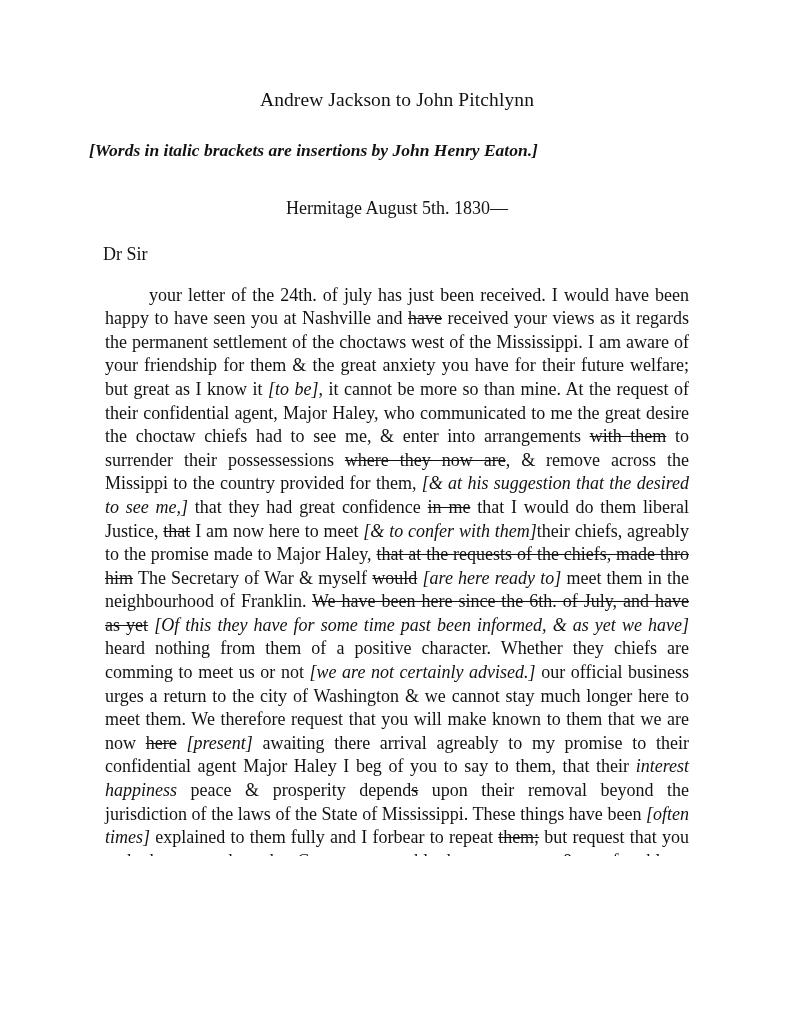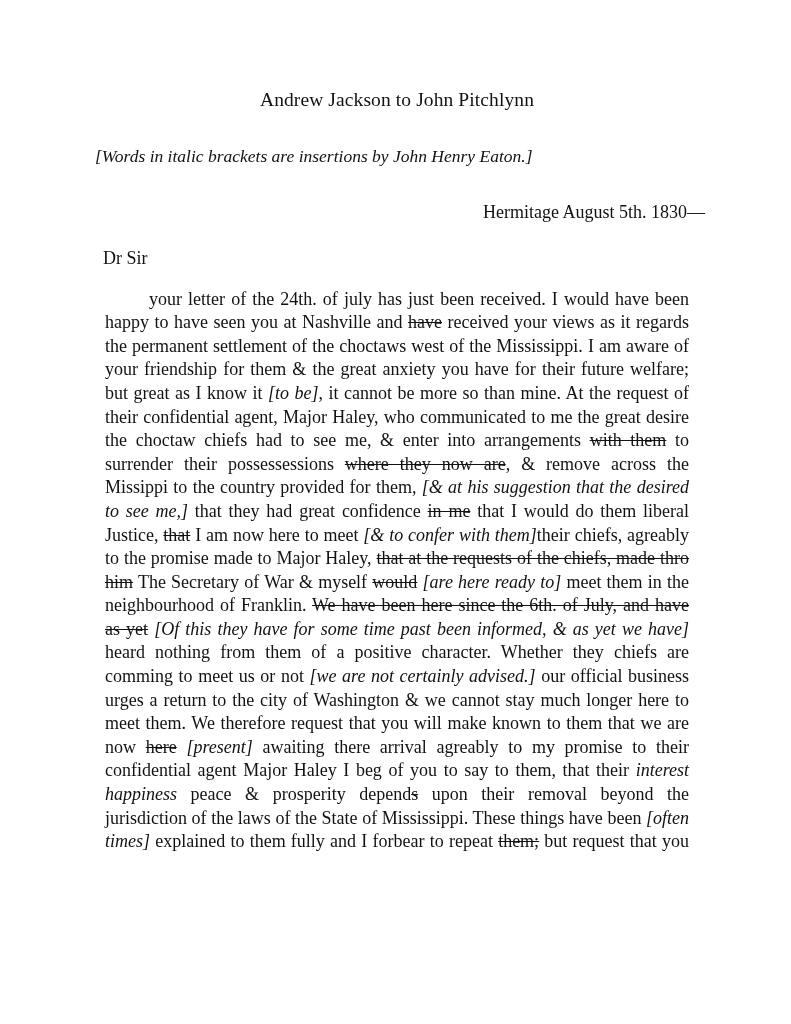--- a/index.html
+++ b/index.html
@@ -35,33 +35,34 @@
     padding-top: 88px;
     text-align: center;
     font-size: 19.5px;
     font-weight: normal;
     letter-spacing: 0.1px;
     line-height: 1.2;
   }
 
   
   .editor-note {
-    margin: 6px;
+    margin: 0;
     padding-top: 29px;
     font-style: italic;
     font-size: 17.5px;
     line-height: 1.2;
     text-align: left;
+    font-weight: bold;
   }
 
   
   .dateline {
-    margin: 0;
+    margin: 8px;
     padding-top: 29px;
-    text-align: right;
+    text-align: center;
     font-size: 18px;
     line-height: 1.2;
   }
 
   
   .salutation {
     margin: 14px;
     padding-top: 10px;
     font-size: 18px;
     line-height: 1.2;

